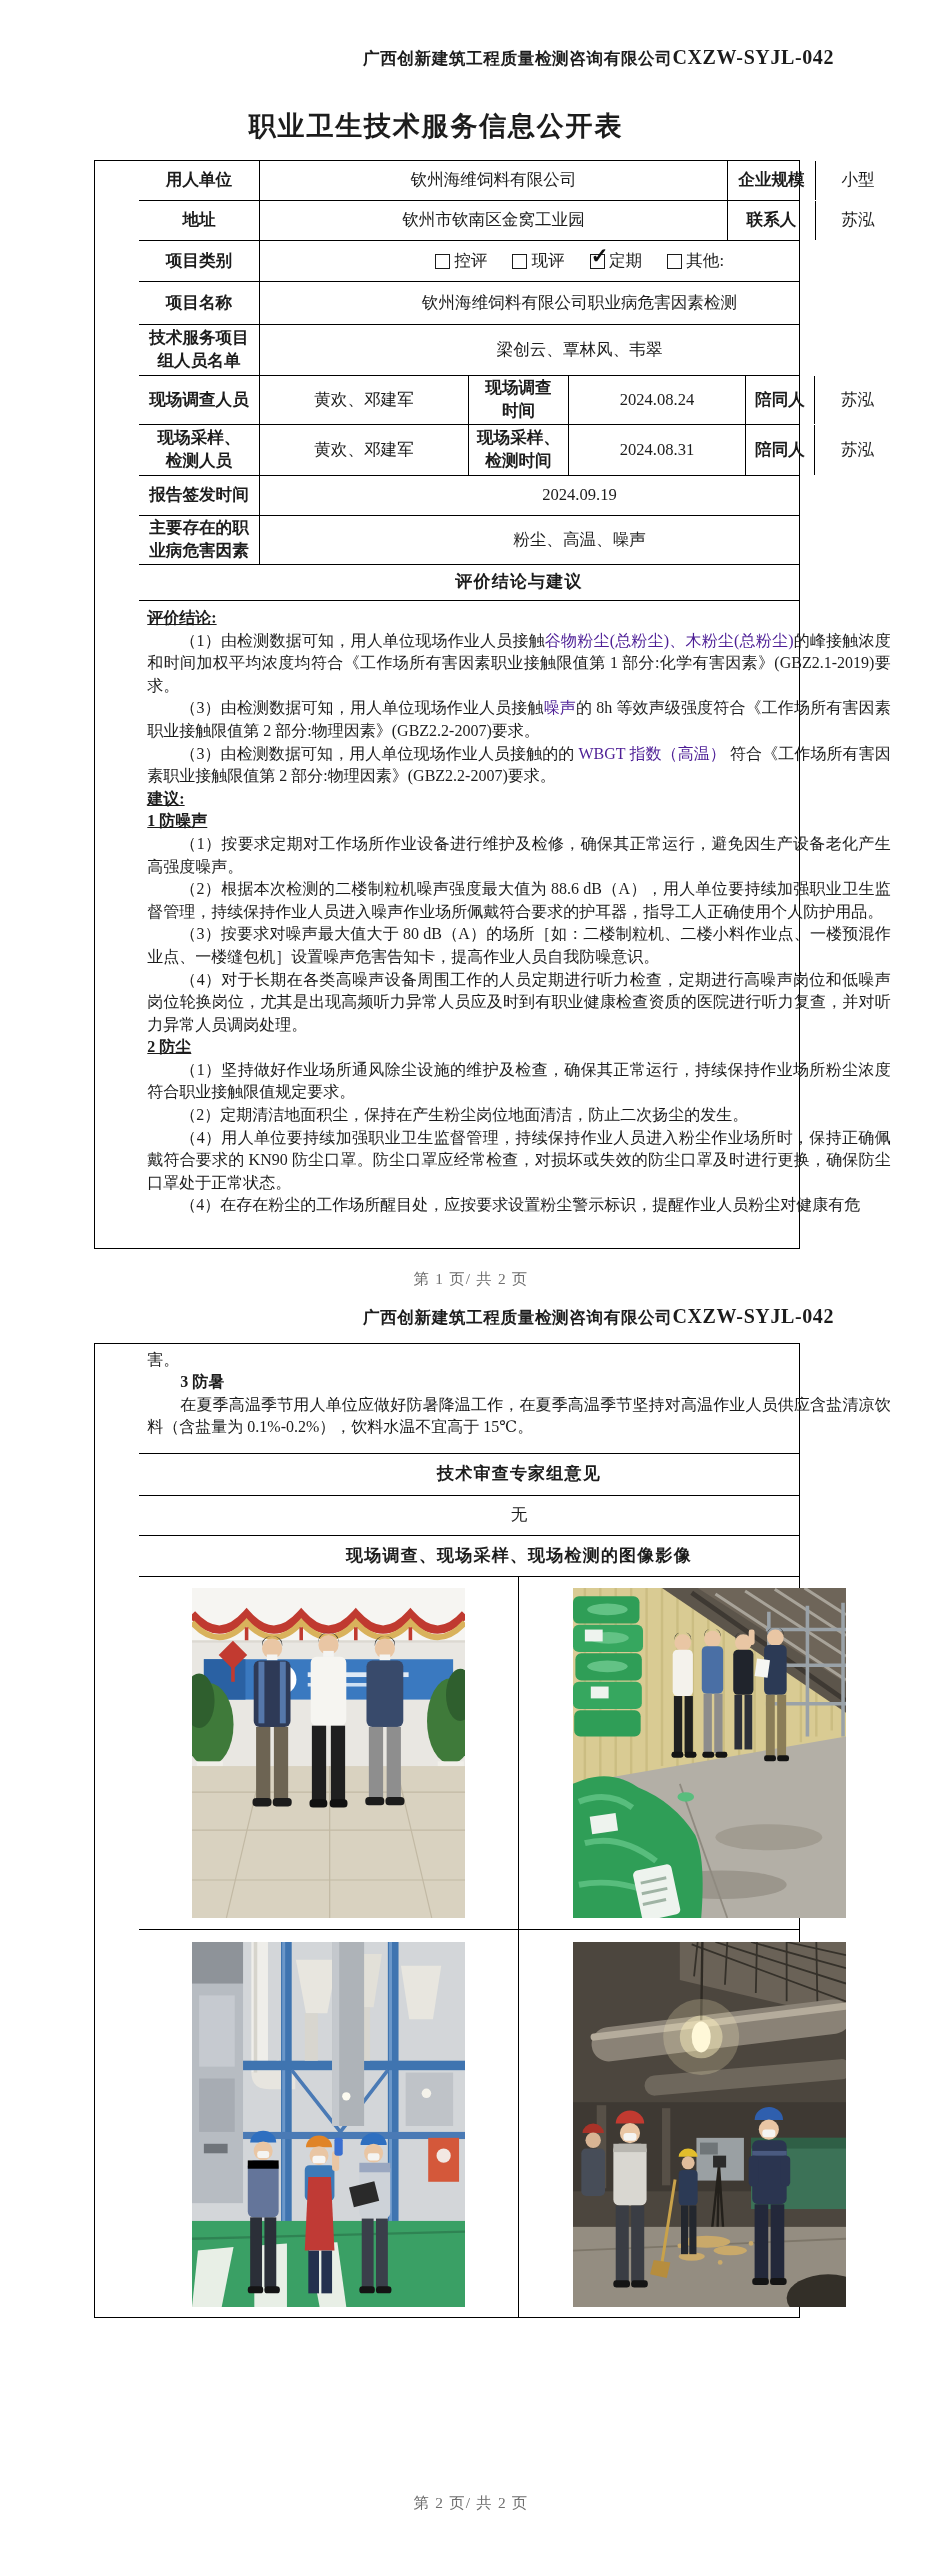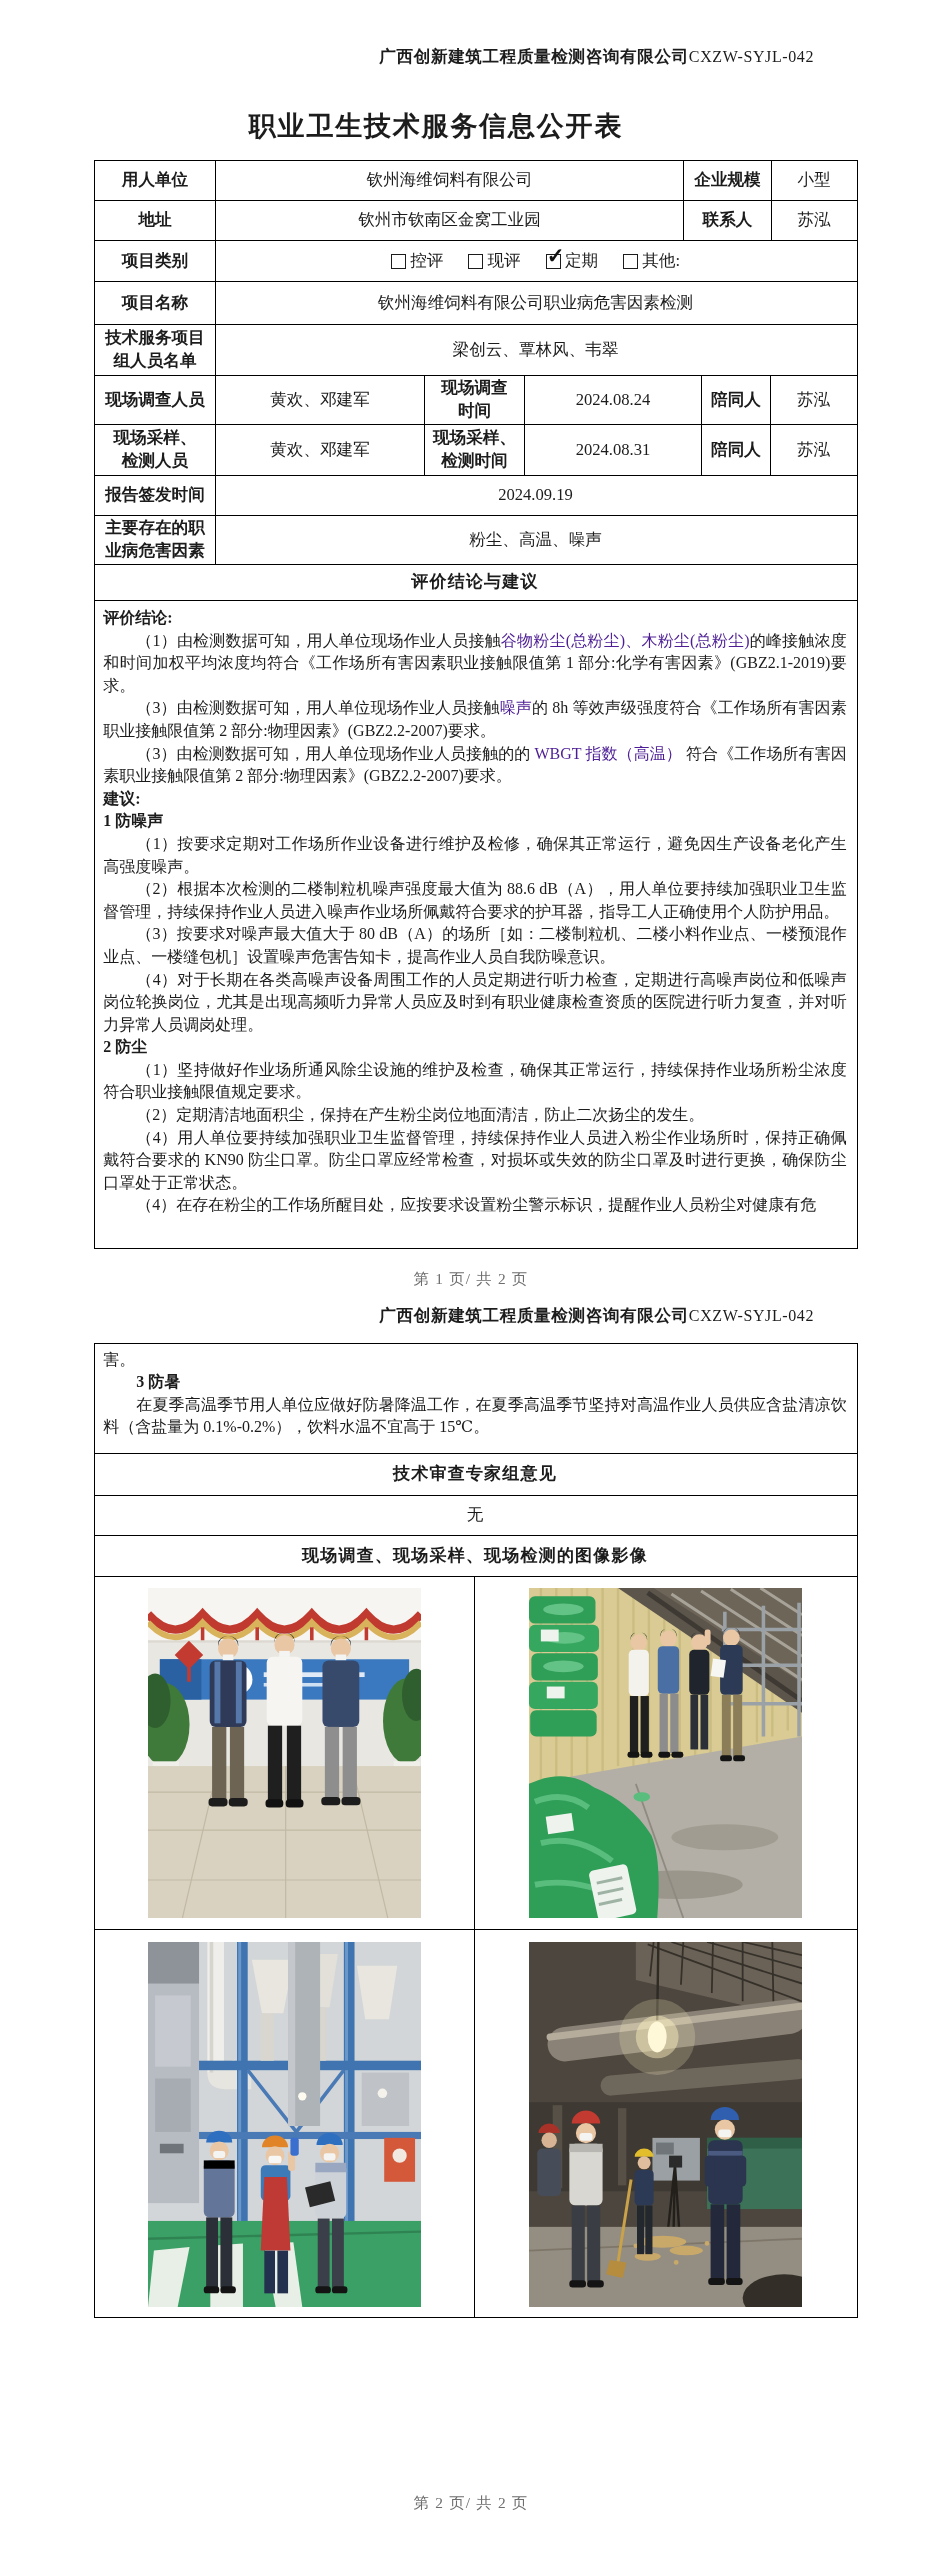--- a/index.html
+++ b/index.html
@@ -2,26 +2,26 @@
 <html style="font-size:9.5px"><head>
 <meta charset="utf-8">
 <style>
   * { margin:0; padding:0; box-sizing:border-box; }
   body { background:#ffffff; font-family:"Liberation Serif","DejaVu Serif",serif; color:#1c1c1c; }
   #canvas { position:relative; width:942px; height:2576px; background:#ffffff; overflow:hidden; }
 
   
   .page-head { position:absolute; left:94px; width:764px; display:flex; justify-content:flex-end; align-items:baseline; }
   .head-company { font-size:16.6px; font-weight:bold; letter-spacing:0.6px; }
-  .head-code { font-size:16px; font-weight:normal; letter-spacing:0.6px; margin-right:44px; }
+  .head-code { font-size:20px; font-weight:bold; letter-spacing:0.6px; margin-right:24px; }
   .doc-title { position:absolute; left:0; width:872px; text-align:center; font-size:27px; font-weight:bold; letter-spacing:1.8px; }
   .page-foot { position:absolute; left:0; width:942px; text-align:center; font-size:15.4px; color:#6e6e6e; letter-spacing:1.2px; }
 
   
-  .sheet { position:absolute; left:94px; width:764px; border:1.8px solid #000; background:#fff; }
+  .sheet { position:absolute; left:94px; width:706px; border:1.8px solid #000; background:#fff;padding-left:44px; }
   .t-row { display:grid; border-bottom:1.2px solid #000; }
   .t-row:last-child { border-bottom:none; }
   .cell { border-right:1.2px solid #000; display:flex; align-items:center; justify-content:center; text-align:center; font-size:16.6px; line-height:22.6px; padding:2.4px 6px; overflow:hidden; }
   .cell:last-child { border-right:none; }
   .cell.lab { font-weight:bold; }
   .gridA { grid-template-columns:121px 468px 88px 84px; }
   .gridB { grid-template-columns:121px 209px 100px 177px 69px 85px; }
   .gridC { grid-template-columns:121px 639px; }
   .grid1 { grid-template-columns:760px; }
   .stack { display:flex; flex-direction:column; align-items:center; }
@@ -31,21 +31,21 @@
   
   .opts { display:flex; align-items:center; gap:25px; }
   .opt { display:flex; align-items:center; }
   .opt-box { position:relative; width:15px; height:15px; border:1.2px solid #1c1c1c; margin-right:4.2px; flex:0 0 auto; }
   .opt-check { position:absolute; left:0px; top:-8.3px; font-size:21.4px; font-weight:bold; color:#111; line-height:21.4px; }
   .opt-label { font-size:16.6px; }
 
   
   .bigtext { display:block; padding:6px 8.3px 0 8.3px; font-size:16px; line-height:22.6px; text-align:justify; overflow:hidden; }
   .bigtext p.para { text-indent:33px; text-align:justify; }
-  .bigtext p.head-line { font-weight:bold; text-indent:0; }
+  .bigtext p.head-line { font-weight:bold; text-indent:0;text-decoration:underline; }
   .bigtext p.head-indent { font-weight:bold; text-indent:33px; }
   .blue { color:#4c1d95; }
 
   
   .photo-row { display:grid; grid-template-columns:380px 380px; border-bottom:1.2px solid #000; }
   .photo-row:last-child { border-bottom:none; }
   .photo-cell { border-right:1.2px solid #000; display:flex; align-items:center; justify-content:center; overflow:hidden; }
   .photo-cell:last-child { border-right:none; }
   .photo-cell svg { display:block; }
 </style>

